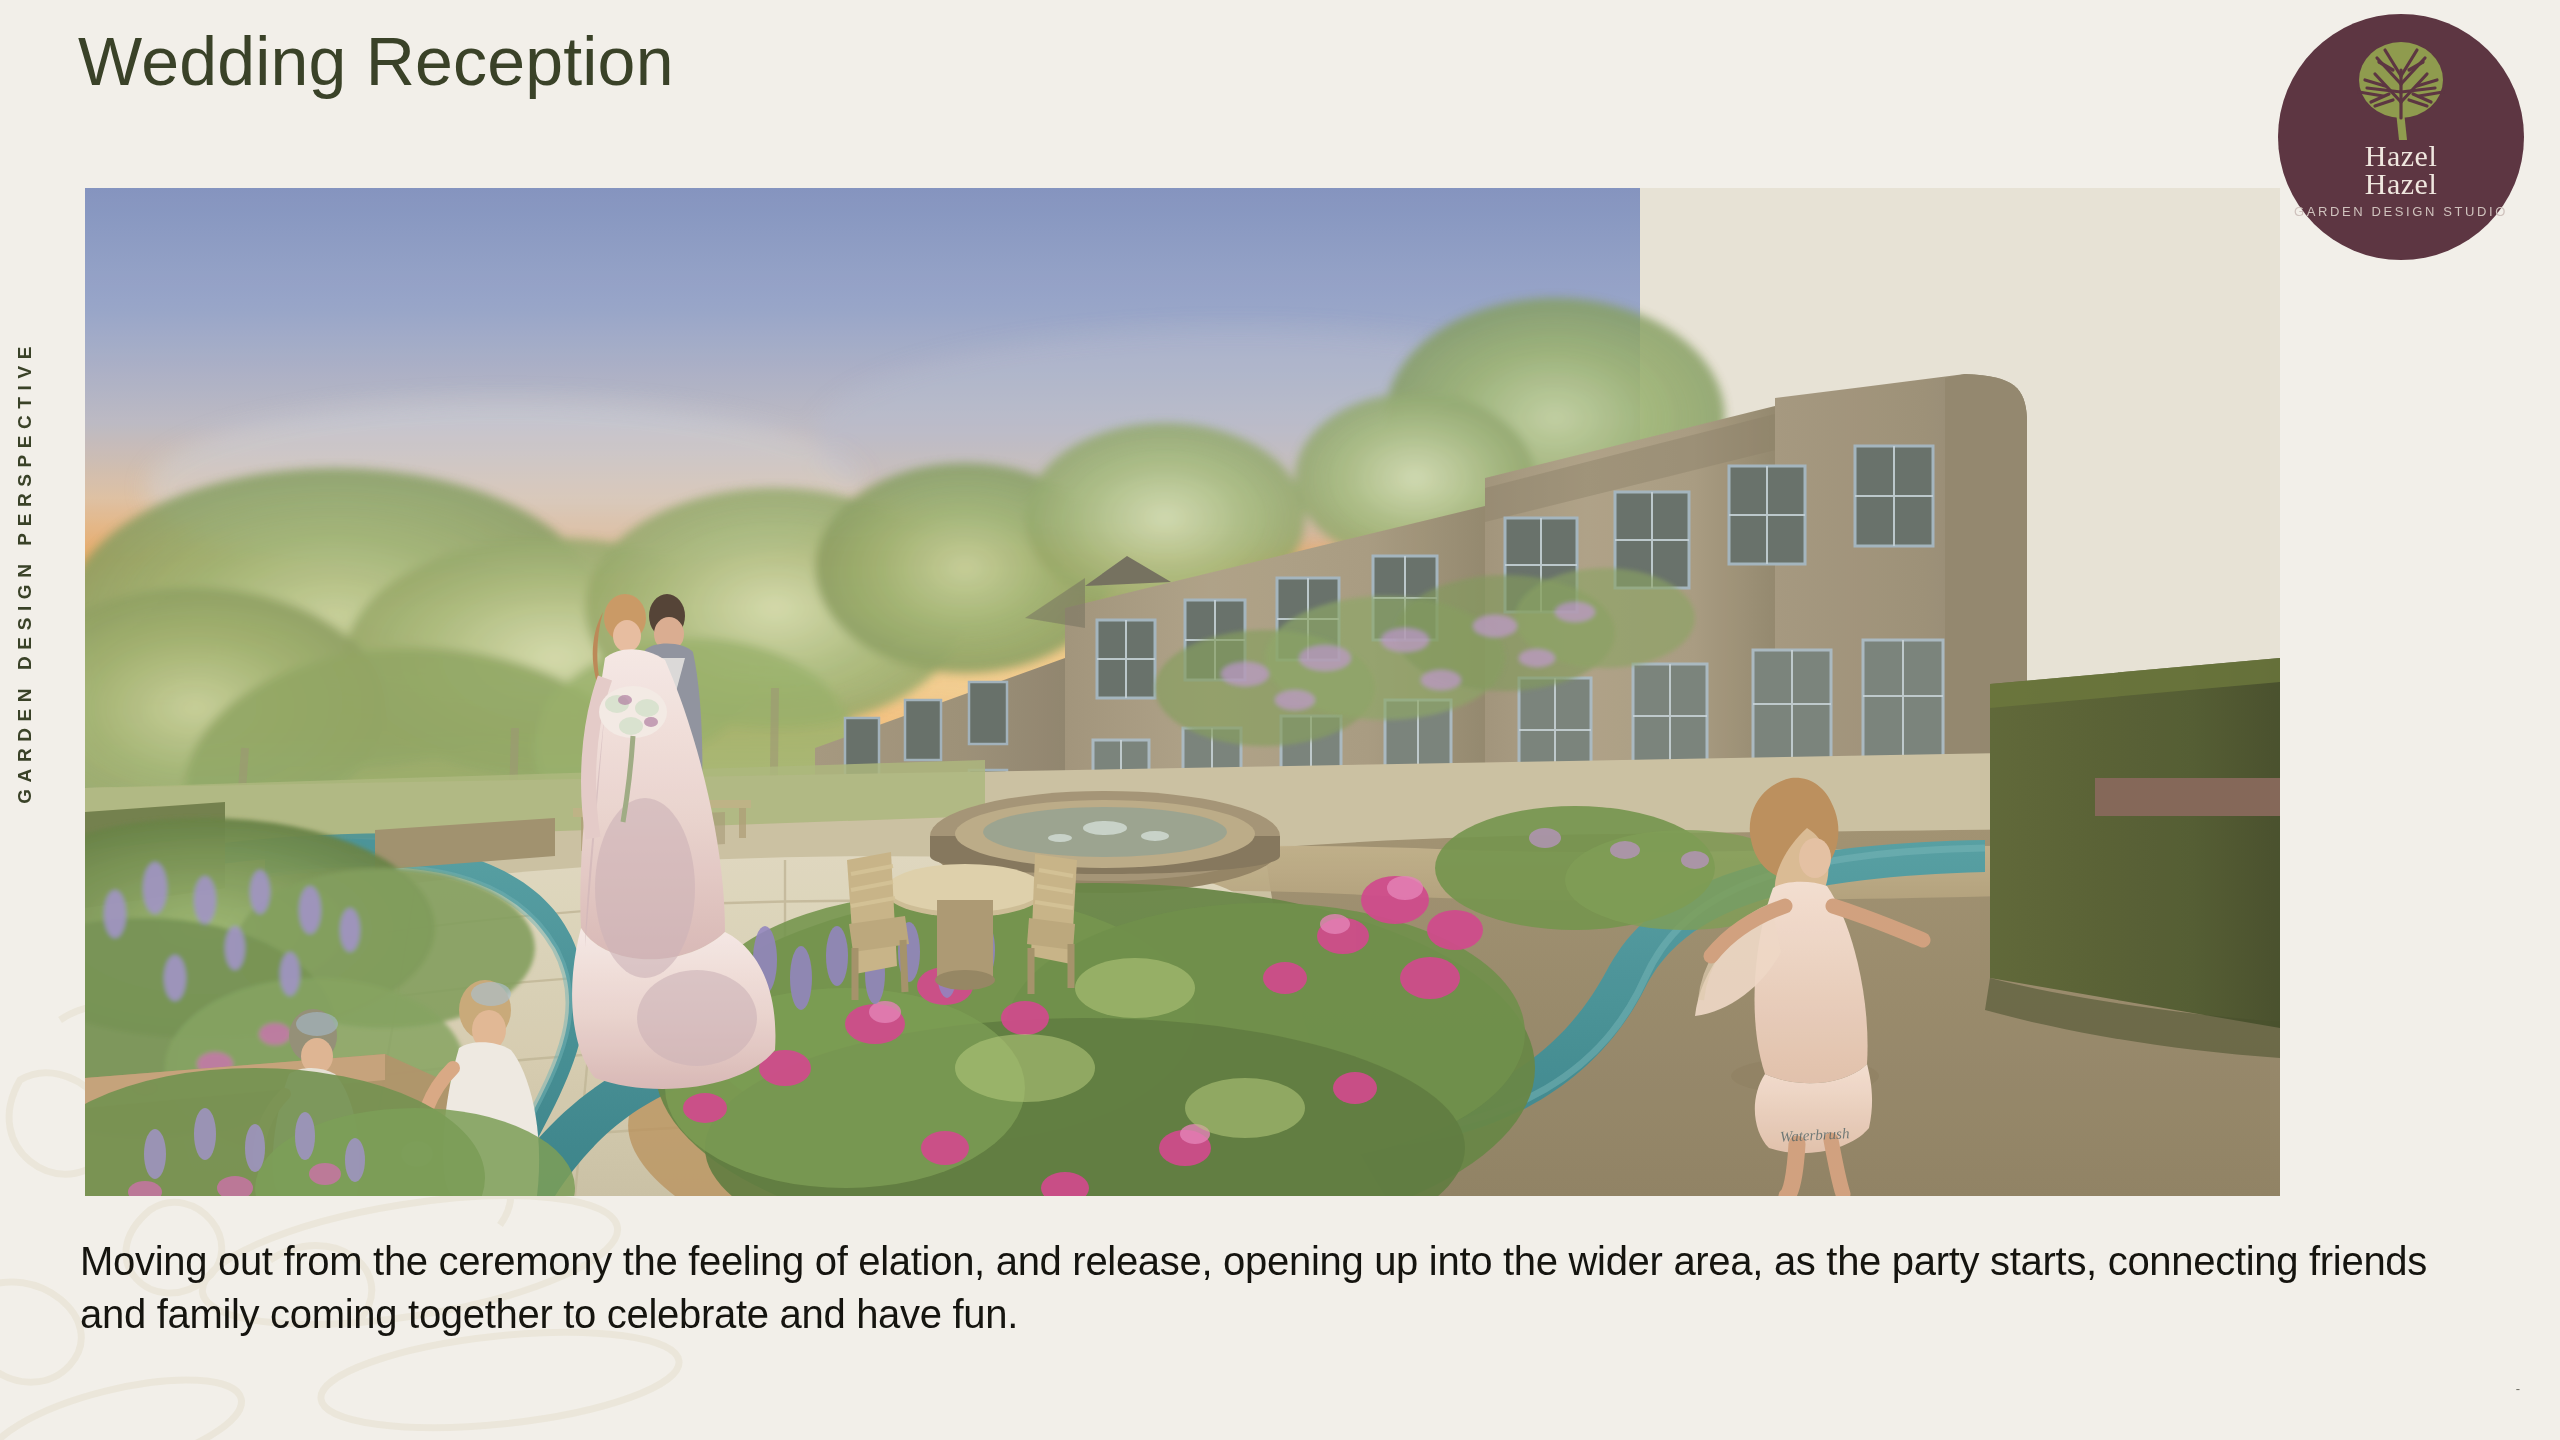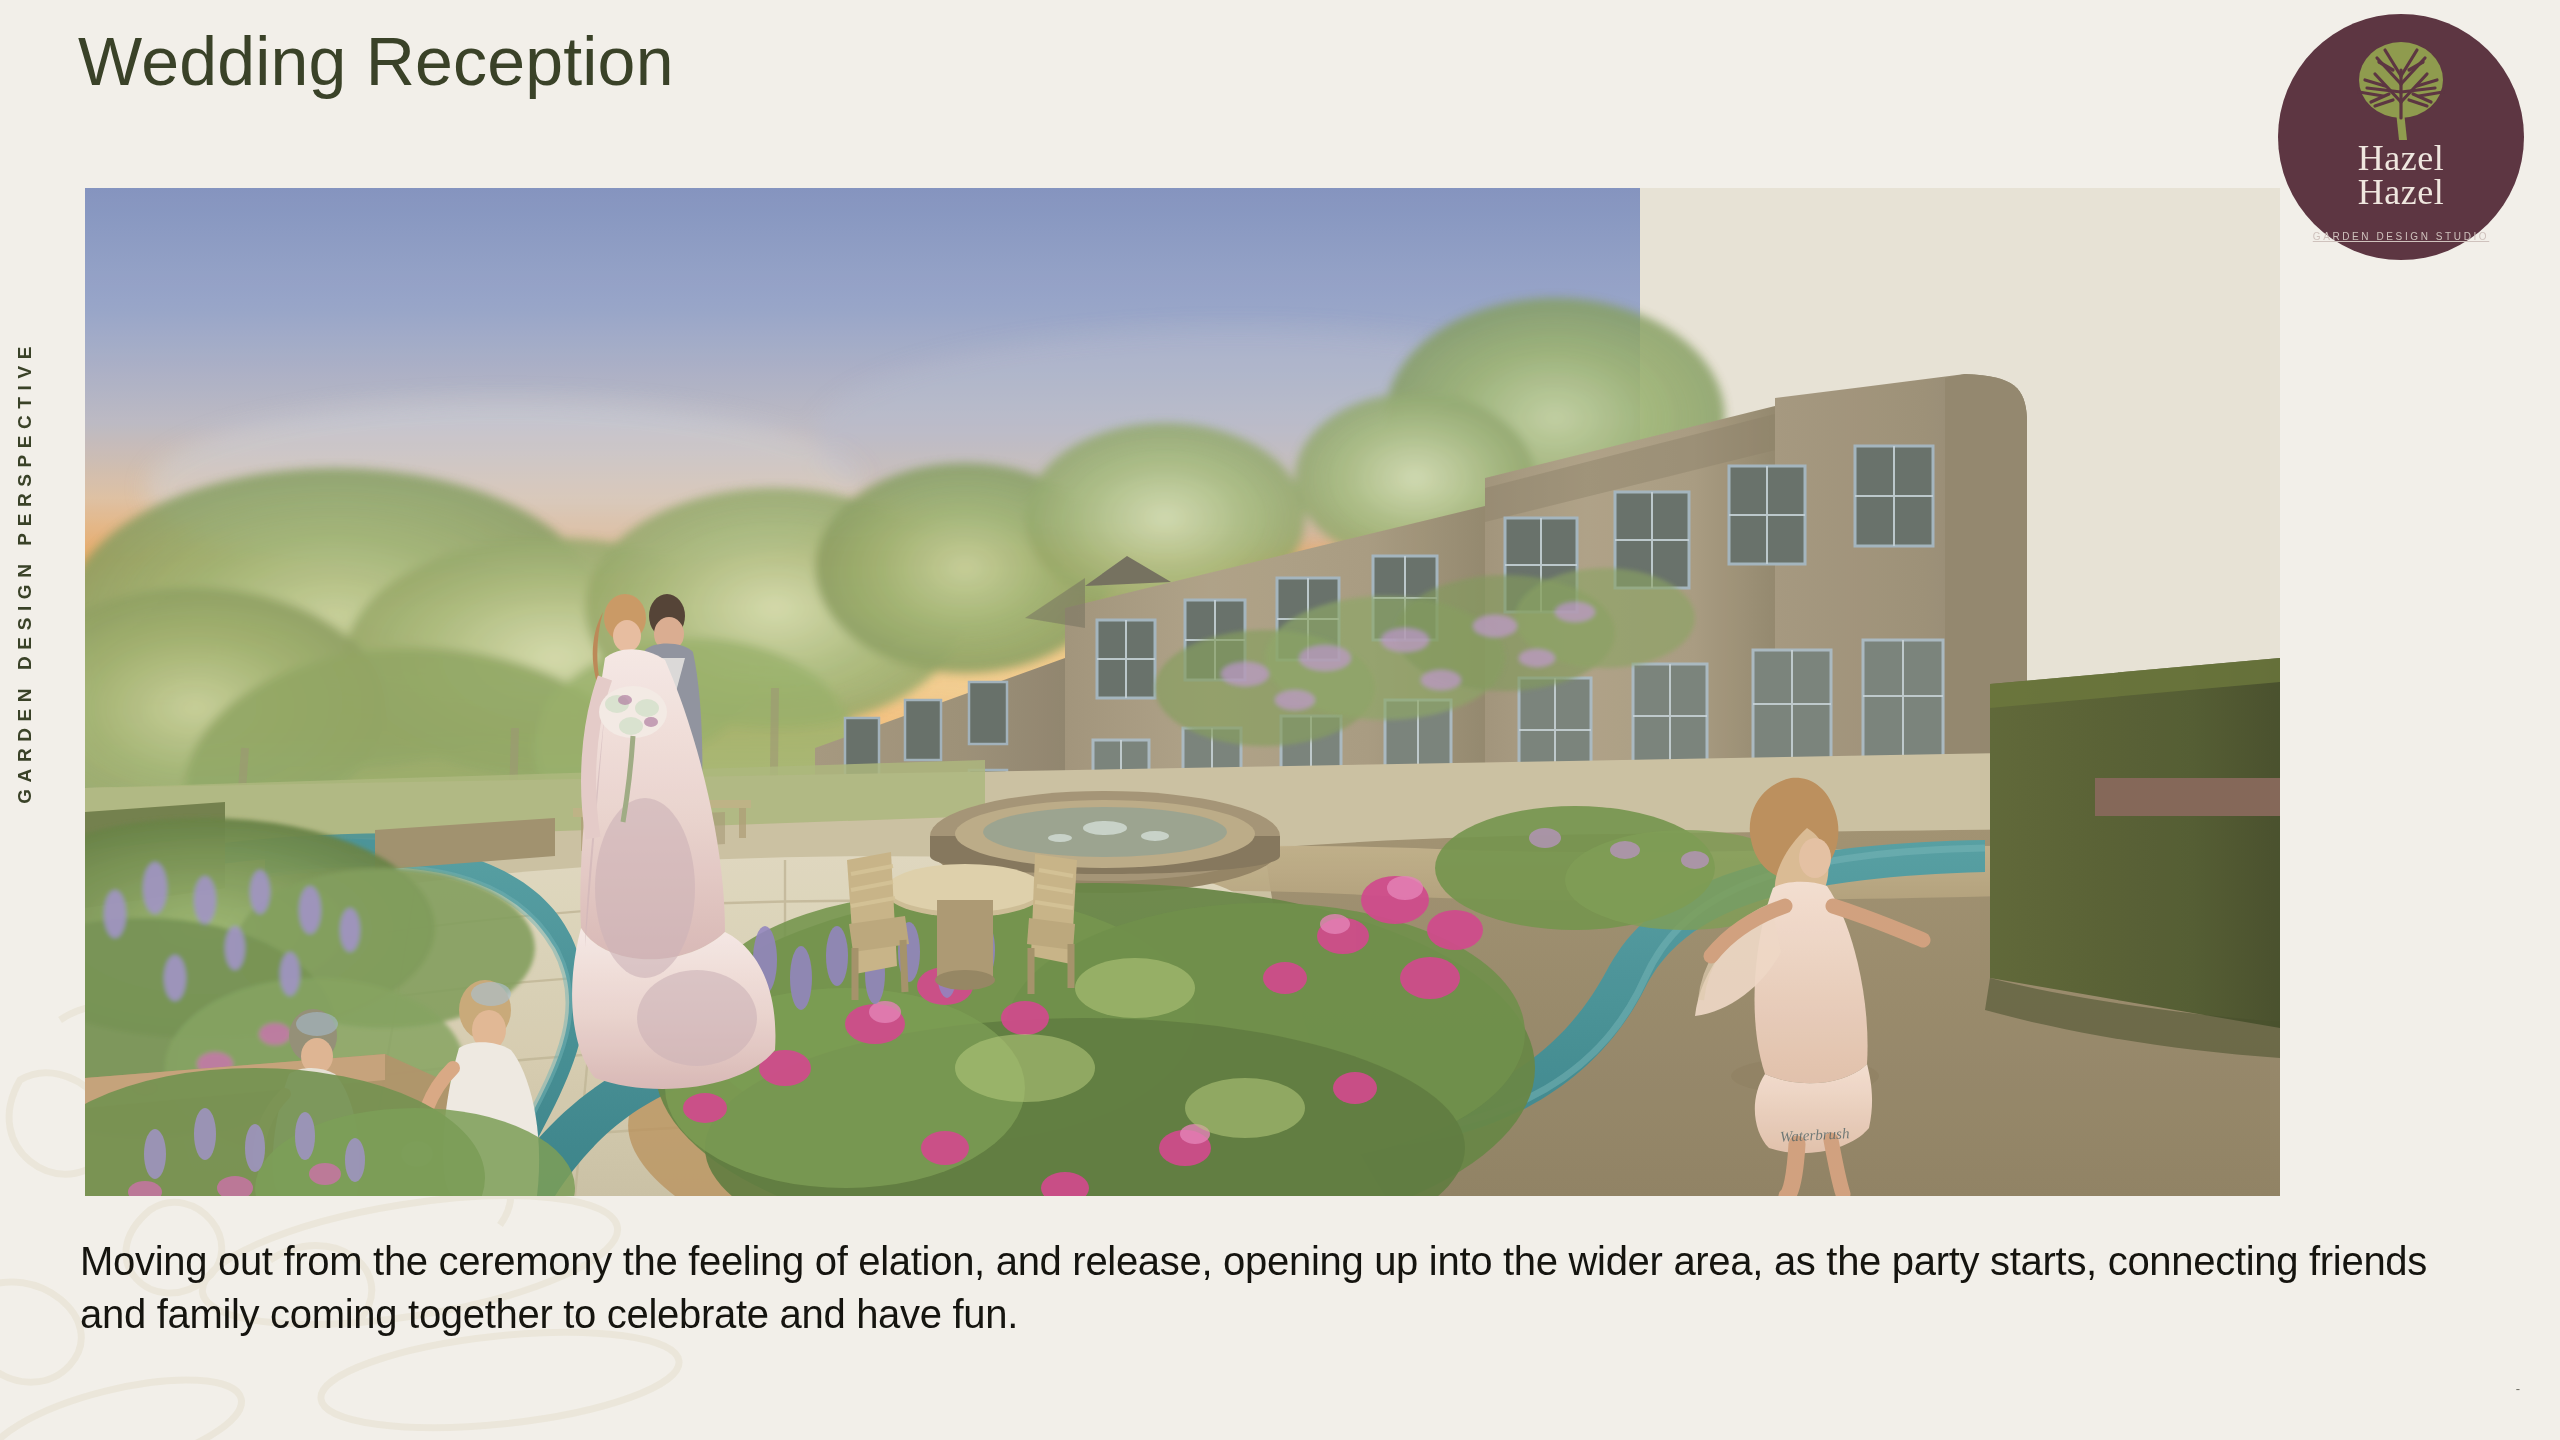--- a/index.html
+++ b/index.html
@@ -38,27 +38,27 @@
   .logo{
     position:absolute; right:36px; top:14px;
     width:246px; height:246px; border-radius:50%;
     background:#5d3642; z-index:8;
     display:flex; flex-direction:column; align-items:center;
     padding-top:26px;
   }
   .logo-mark{ width:112px; height:100px; }
   .logo-name{
     color:#efe7df; font-family:"Liberation Serif", serif;
-    font-size:36px; line-height:.94; text-align:center; margin-top:2px;
+    font-size:30px; line-height:.94; text-align:center; margin-top:2px;
     letter-spacing:.5px;
   }
   .logo-name span{ display:block; }
   .logo-sub{
-    color:#cfc2bd; font-size:10px; letter-spacing:2.6px;
-    margin-top:21px; font-weight:400;text-decoration:underline;
+    color:#cfc2bd; font-size:13px; letter-spacing:2.6px;
+    margin-top:6px; font-weight:400;
   }
 
   
   .render{
     position:absolute; left:85px; top:188px;
     width:2195px; height:1008px;
     overflow:hidden; z-index:3;
     background:#dfd9c8;
   }
   .render svg{ display:block; width:100%; height:100%; }

